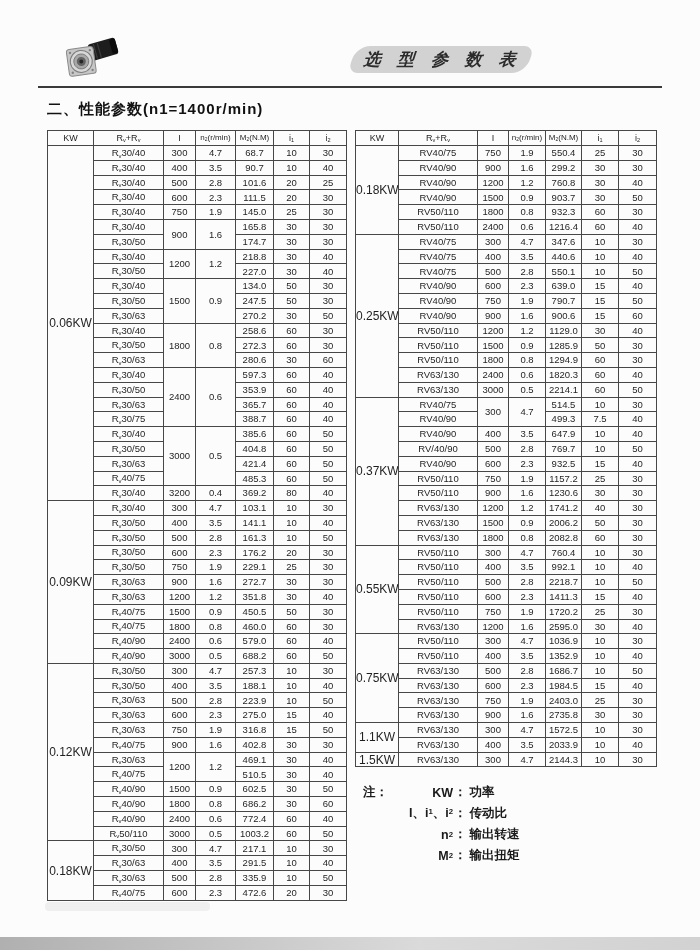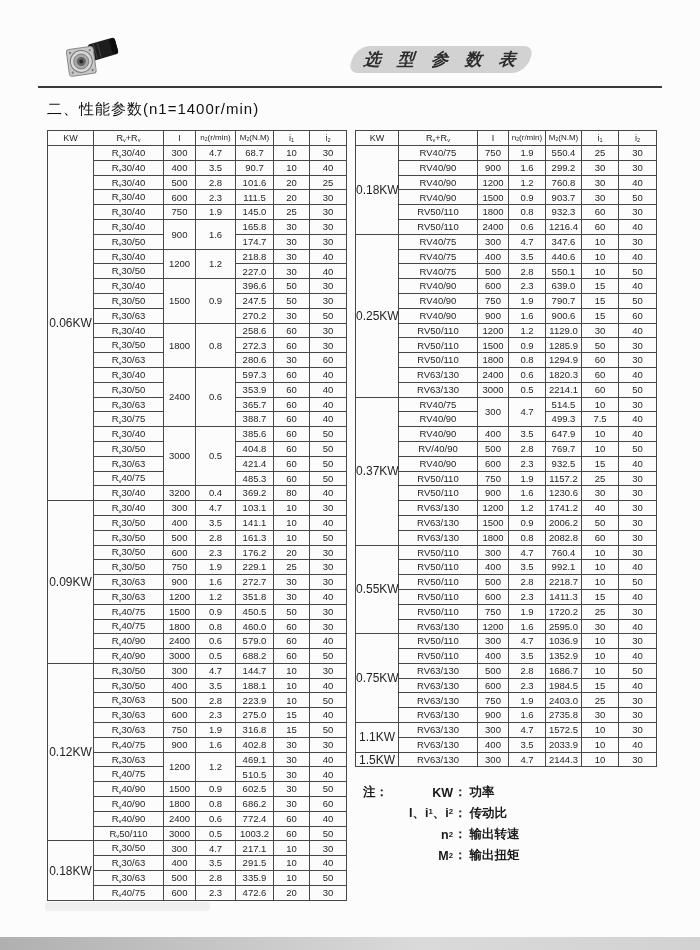--- a/index.html
+++ b/index.html
@@ -13,21 +13,21 @@
   #badge{
     position:absolute;left:352px;top:46px;width:178px;height:27px;
     background:#d2d2d2;transform:skewX(-18deg);border-radius:14px 10px 14px 10px;
     display:flex;align-items:center;justify-content:center;
   }
   #badge span{
     font-size:17px;font-weight:bold;color:#2b2b2b;letter-spacing:6px;
     white-space:nowrap;padding-left:6px;
   }
   #header-rule{position:absolute;left:38px;right:38px;top:86px;height:2px;background:#3a3a3a;}
-  #section-title{position:absolute;left:47px;top:100px;font-size:15px;font-weight:normal;color:#111;letter-spacing:1px;}
+  #section-title{position:absolute;left:47px;top:100px;font-size:15px;font-weight:bold;color:#111;letter-spacing:1px;}
 
   
   .tbl-wrap{position:absolute;top:130px;}
   #left-table-wrap{left:47px;width:299px;}
   #right-table-wrap{left:355px;width:301px;}
   table{width:100%;border-collapse:collapse;table-layout:fixed;}
   th,td{
     border:1px solid #474747;padding:0;text-align:center;vertical-align:middle;
     font-size:9.5px;line-height:1;color:#1f1f1f;overflow:hidden;white-space:nowrap;
   }
@@ -171,21 +171,21 @@
           <tr>
             <td>R<sub>v</sub>30/50</td>
             <td>227.0</td>
             <td>30</td>
             <td>40</td>
           </tr>
           <tr>
             <td>R<sub>v</sub>30/40</td>
             <td rowspan="3">1500</td>
             <td rowspan="3">0.9</td>
-            <td>396.6</td>
+            <td>134.0</td>
             <td>50</td>
             <td>30</td>
           </tr>
           <tr>
             <td>R<sub>v</sub>30/50</td>
             <td>247.5</td>
             <td>50</td>
             <td>30</td>
           </tr>
           <tr>
@@ -361,21 +361,21 @@
             <td rowspan="1">0.5</td>
             <td>688.2</td>
             <td>60</td>
             <td>50</td>
           </tr>
           <tr>
             <td rowspan="12" class="kw-cell">0.12KW</td>
             <td>R<sub>v</sub>30/50</td>
             <td rowspan="1">300</td>
             <td rowspan="1">4.7</td>
-            <td>144.7</td>
+            <td>257.3</td>
             <td>10</td>
             <td>30</td>
           </tr>
           <tr>
             <td>R<sub>v</sub>30/50</td>
             <td rowspan="1">400</td>
             <td rowspan="1">3.5</td>
             <td>188.1</td>
             <td>10</td>
             <td>40</td>

